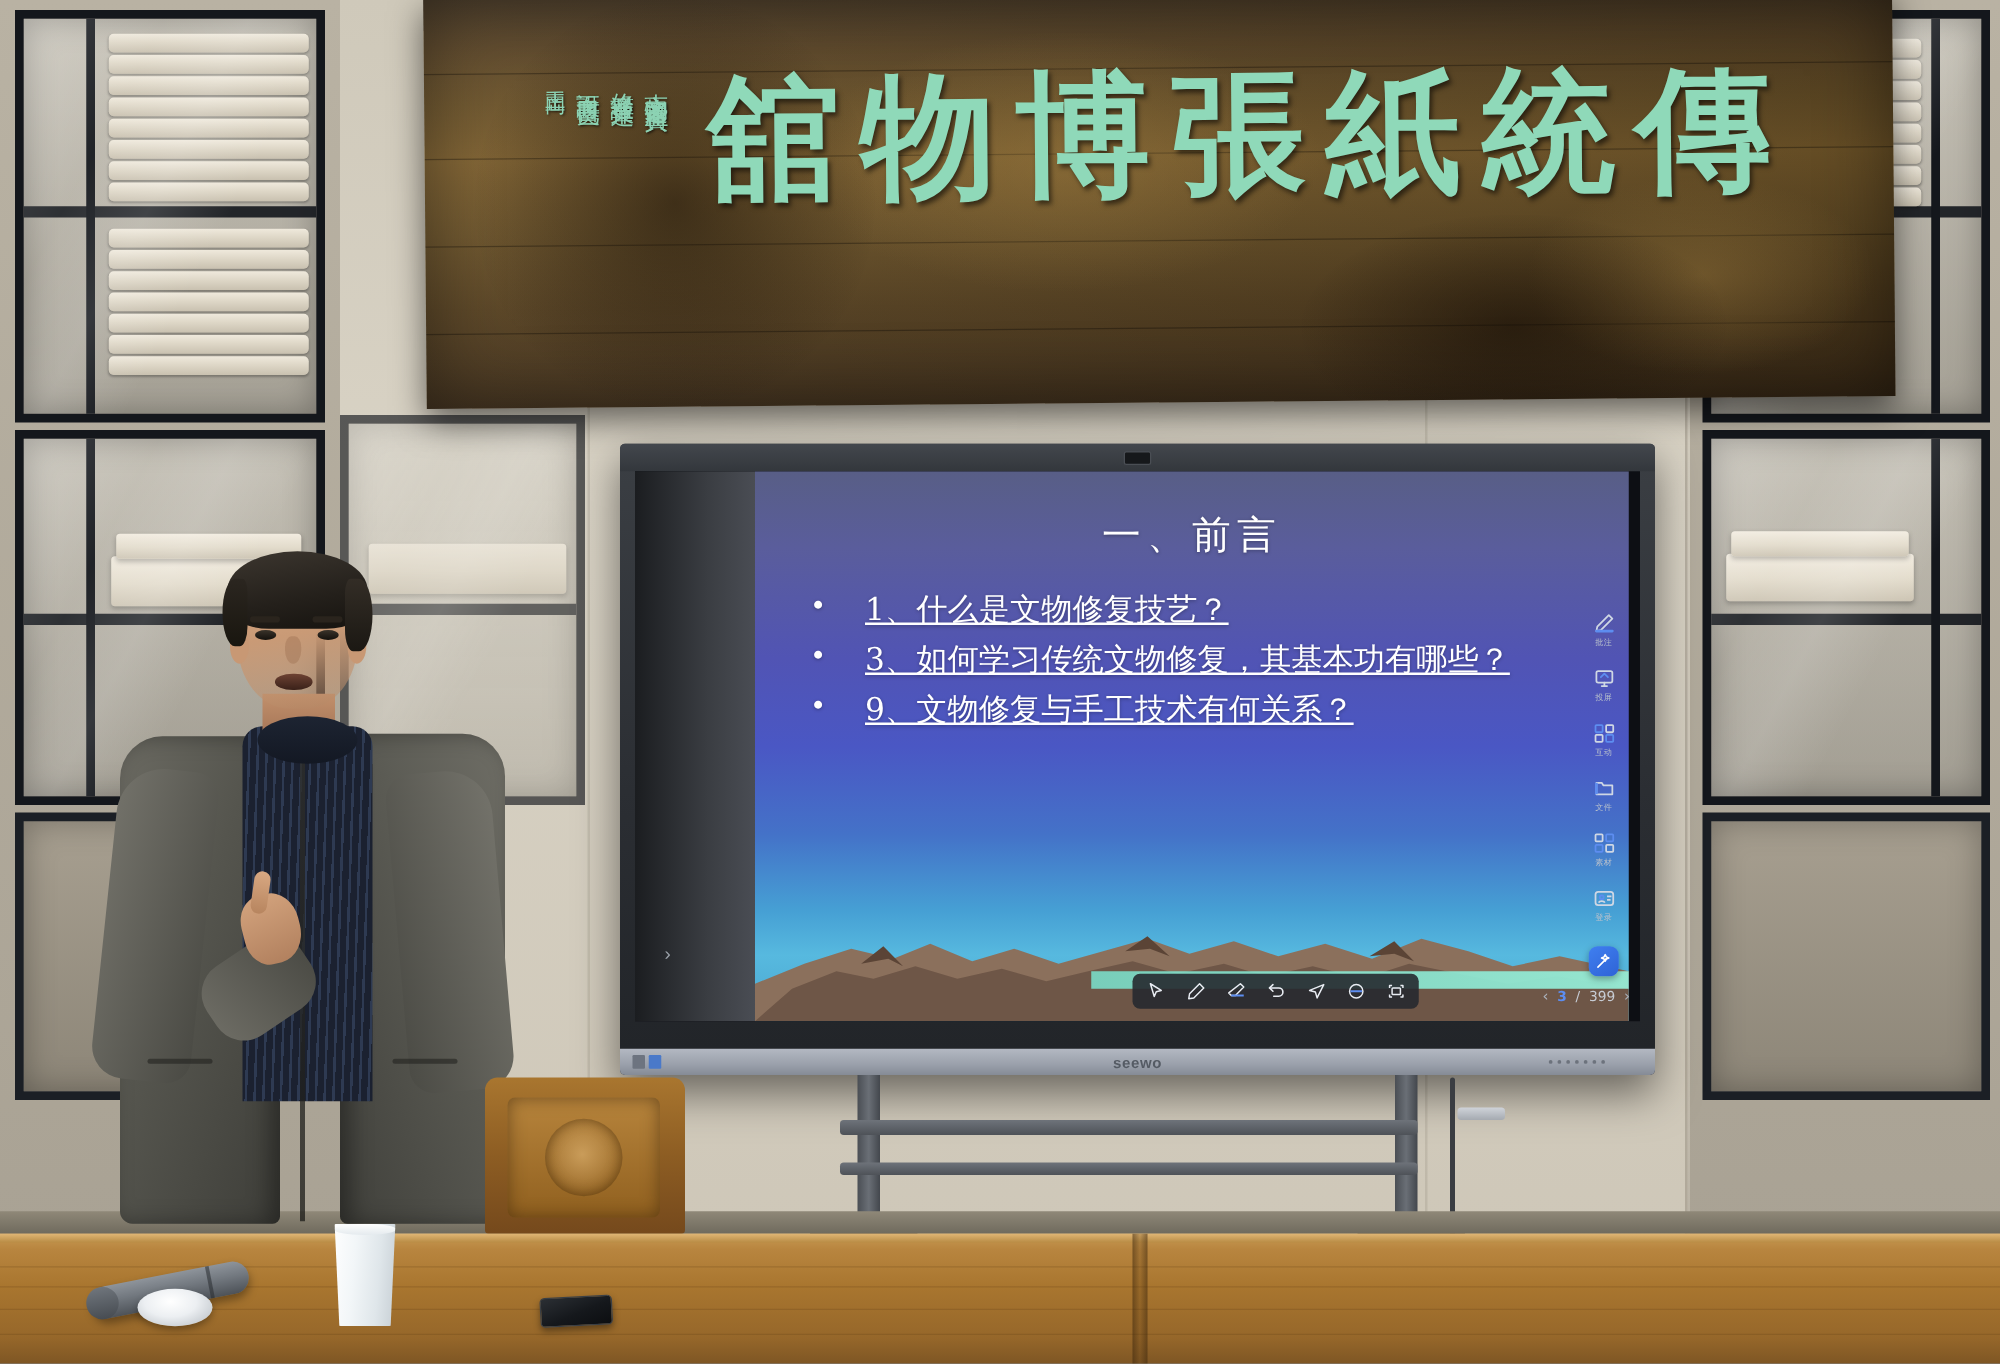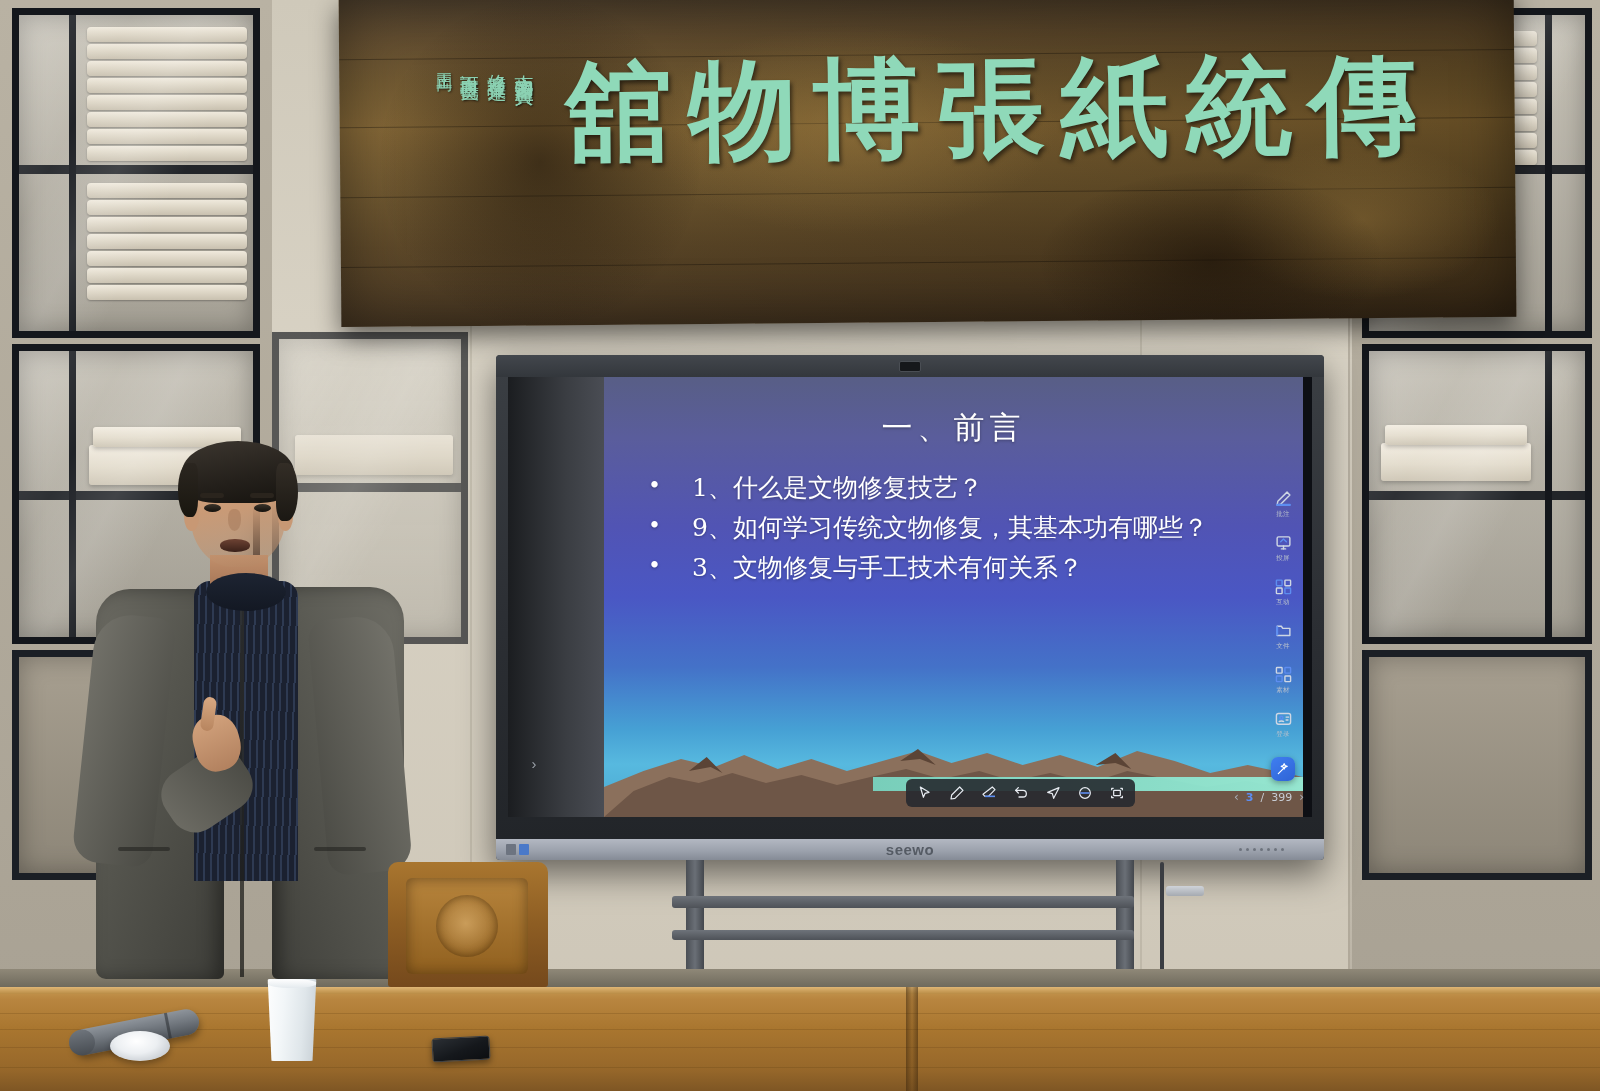--- a/index.html
+++ b/index.html
@@ -133,21 +133,21 @@
     position:absolute; left: 12px; top: 22px; width: 804px; height: 440px;
     background: #0d0f14; overflow: hidden;
   }
   .board-bottom {
     position:absolute; left:0; bottom:0; width:100%; height: 21px;
     background: linear-gradient(180deg,#b3b8c2 0%, #9aa0ab 60%, #858b96 100%);
     border-radius: 0 0 4px 4px;
     display:flex; align-items:center; justify-content:center;
   }
   .board-brand {
-    font-size: 15px; font-weight: 700; color:#555b64; letter-spacing: .5px; text-align: right;
+    font-size: 12px; font-weight: 700; color:#555b64; letter-spacing: .5px; text-align: right;
   }
   .brand-left-badge {
     position:absolute; left: 10px; top: 5px; display:flex; gap:3px; align-items:center;
   }
   .badge-sq { width: 10px; height: 11px; background:#6d7480; border-radius:1px; }
   .badge-sq.blue { background:#4a79c9; }
   .board-dots { position:absolute; right: 40px; top: 9px; display:flex; gap:4px; }
   .board-dots i { width:3px; height:3px; border-radius:50%; background:#6d737d; display:block; }
 
   
@@ -173,21 +173,21 @@
     position:absolute; left: 44px; top: 92px; width: 632px;
     color:#ffffff; font-family:"DejaVu Serif", serif;
     font-size: 25px; line-height: 1.52;
     text-shadow: 0 1px 3px rgba(0,0,0,.32);
   }
   .slide-li { display: block; margin-bottom: 2px; }
   .slide-li .bullet {
     display:inline-block; width: 44px; text-align:left;
     font-size: 22px; vertical-align: top;
   }
-  .slide-li .txt { display:inline; }
+  .slide-li .txt { display:inline;text-decoration:underline; }
   .mountains { position:absolute; left:0; bottom:0; width:100%; height:96px; }
   .teal-band {
     position:absolute; right: 0; bottom: 26px; width: 430px; height: 14px;
     background: linear-gradient(90deg, rgba(122,227,206,.85), rgba(150,236,214,.95));
   }
 
   
   .edge-arrow {
     position:absolute; left: 18px; bottom: 40px;
     width: 16px; height: 28px; display:flex; align-items:center; justify-content:center;
@@ -523,24 +523,24 @@
     <div class="board-screen">
       <div class="slide-dark-left"></div>
 
       <div class="slide">
         <div class="slide-title">一、前言</div>
         <div class="slide-body">
           <div class="slide-li">
             <span class="bullet">•</span><span class="txt">1、什么是文物修复技艺？</span>
           </div>
           <div class="slide-li">
-            <span class="bullet">•</span><span class="txt">9、如何学习传统文物修复，其基本功有哪些？</span>
+            <span class="bullet">•</span><span class="txt">3、如何学习传统文物修复，其基本功有哪些？</span>
           </div>
           <div class="slide-li">
-            <span class="bullet">•</span><span class="txt">3、文物修复与手工技术有何关系？</span>
+            <span class="bullet">•</span><span class="txt">9、文物修复与手工技术有何关系？</span>
           </div>
         </div>
 
         <svg class="mountains" viewBox="0 0 708 96" preserveAspectRatio="none">
           <polygon points="0,96 0,66 40,50 78,38 112,46 142,34 176,48 210,38 246,50 282,40 318,30 352,42 388,32 424,44 462,34 500,46 540,30 578,40 614,52 652,44 708,56 708,96" fill="#8b705c"></polygon>
           <polygon points="0,96 30,70 66,56 96,62 130,52 164,62 200,54 236,64 270,56 306,48 342,58 380,50 414,60 452,52 492,62 530,50 570,58 610,66 650,60 708,70 708,96" fill="#6e5647"></polygon>
           <polygon points="86,50 104,36 120,52 108,46" fill="#5b4436"></polygon>
           <polygon points="300,40 318,28 336,44 320,38" fill="#5b4436"></polygon>
           <polygon points="498,44 518,32 534,48 518,42" fill="#5b4436"></polygon>
         </svg>

